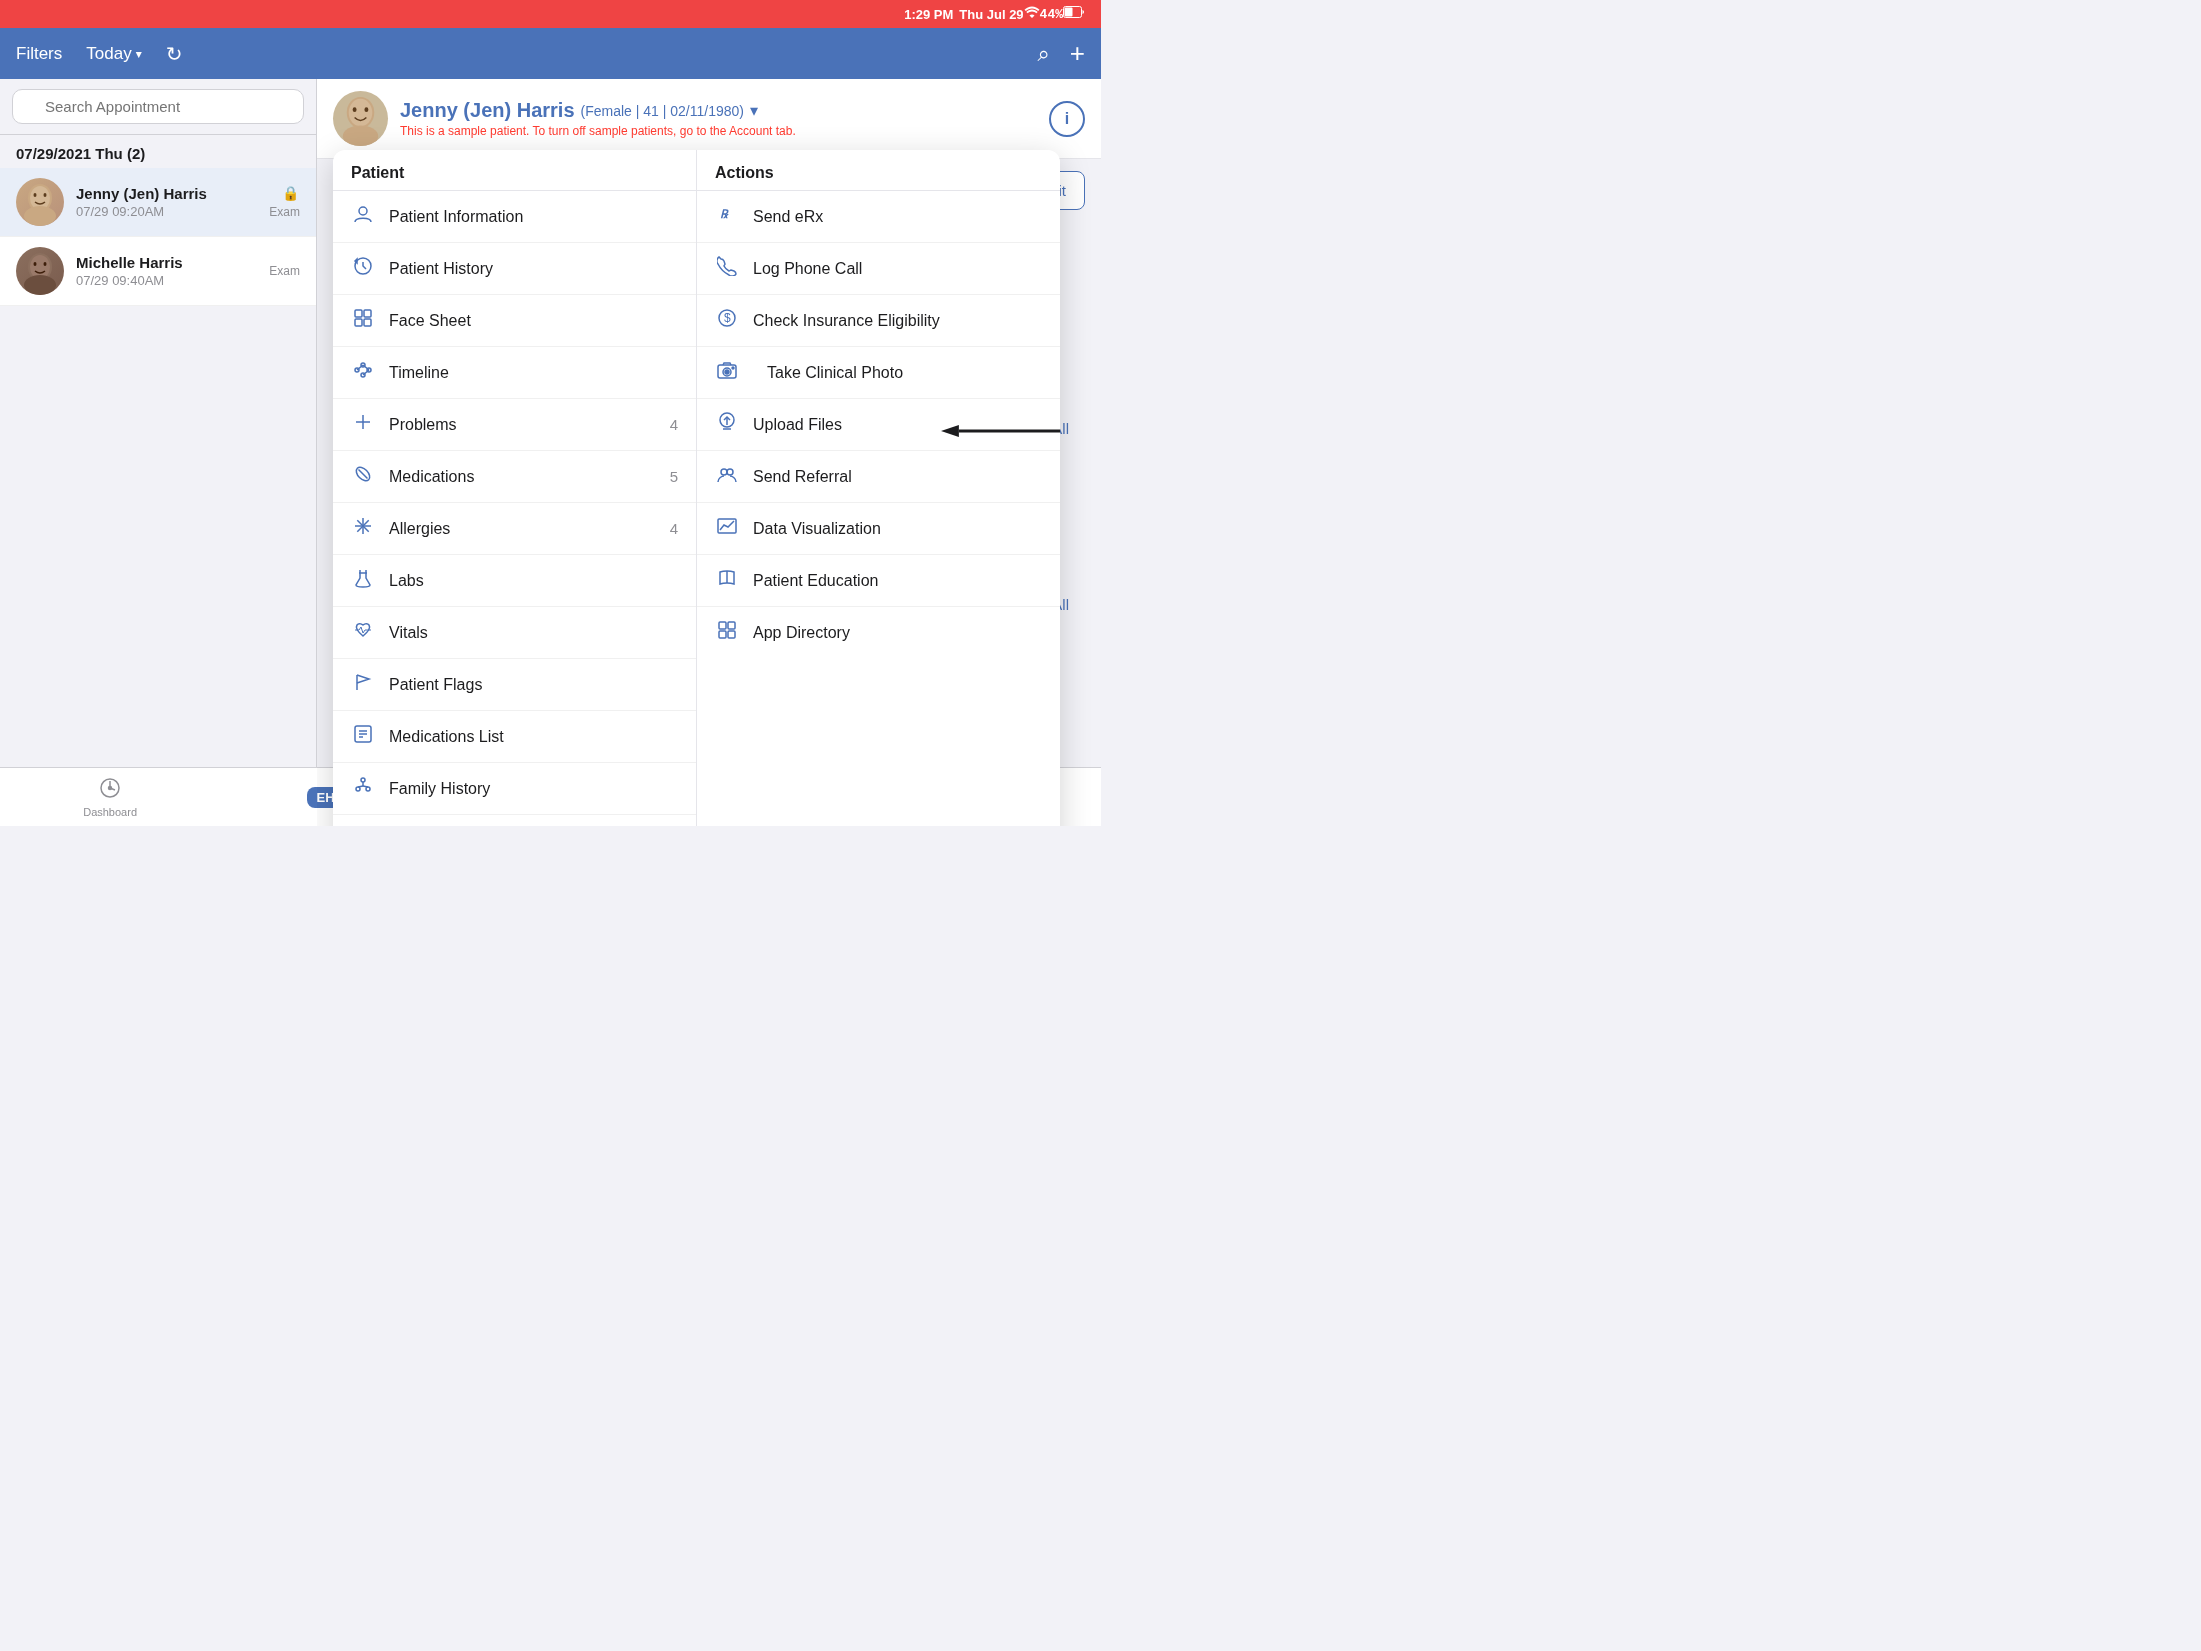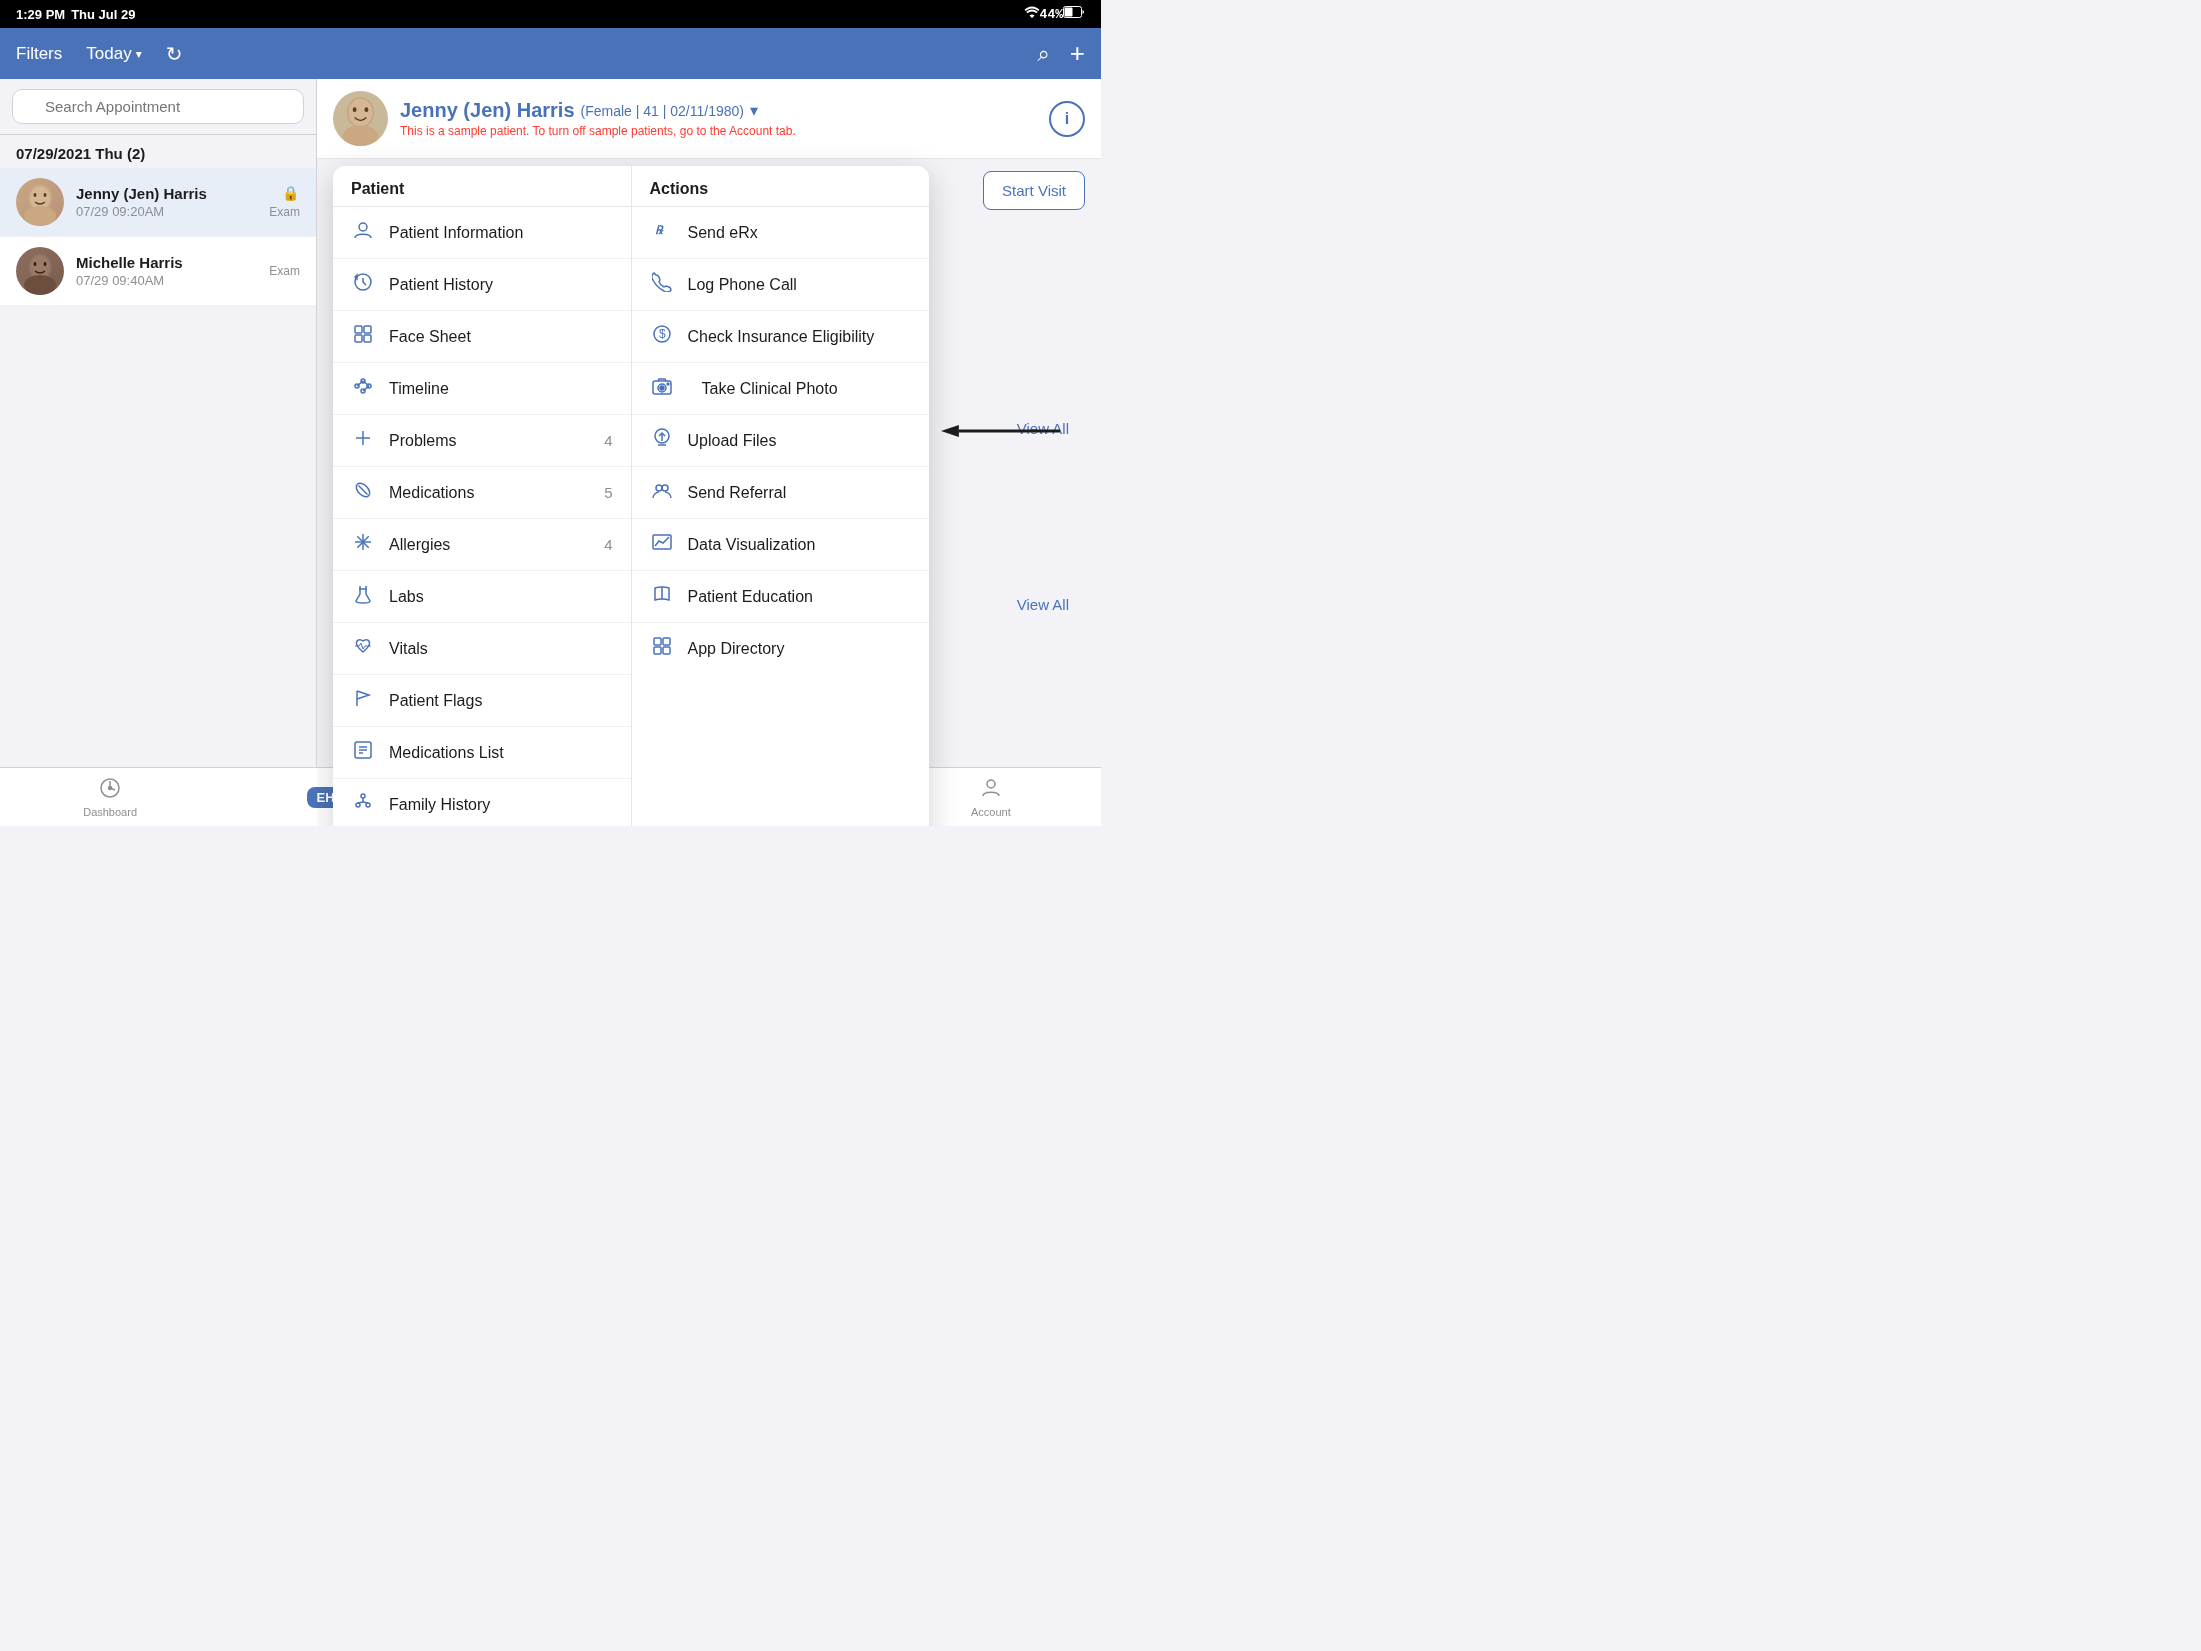--- a/index.html
+++ b/index.html
@@ -1,24 +1,24 @@
 <!DOCTYPE html>
 <html><head>
   <meta charset="utf-8">
   <style>
     * { box-sizing: border-box; margin: 0; padding: 0; }
     body { font-family: -apple-system, BlinkMacSystemFont, 'Helvetica Neue', sans-serif; background: #f2f2f7; width: 1101px; height: 826px; overflow: hidden; position: relative; }
 
     
     .status-bar {
-      background: #000000;
+      background: #ef4444;
       height: 28px;
       display: flex;
       align-items: center;
-      justify-content: space-between;
+      justify-content: flex-end;
       padding: 0 16px;
       color: white;
       font-size: 13px;
       font-weight: 600;
     }
     .status-left { display: flex; gap: 6px; }
     .status-right { display: flex; align-items: center; gap: 0; font-size: 13px; font-family: Liberation Mono, monospace; }
 
     
     .top-nav {
@@ -161,26 +161,26 @@
     .view-all-link {
       color: #4a72b8;
       font-size: 15px;
       text-align: right;
       padding: 12px 16px;
     }
 
     
     .dropdown-menu {
       position: absolute;
-      top: 87px;
+      top: 71px;
       left: 16px;
       background: white;
       border-radius: 12px;
       box-shadow: 0 8px 32px rgba(0,0,0,0.18);
-      width: 596px;
+      width: 727px;
       z-index: 20;
       overflow: hidden;
       display: flex;
     }
 
     .dropdown-column {
       flex: 1;
       border-right: 1px solid #e5e5ea;
     }
     .dropdown-column:last-child { border-right: none; }

